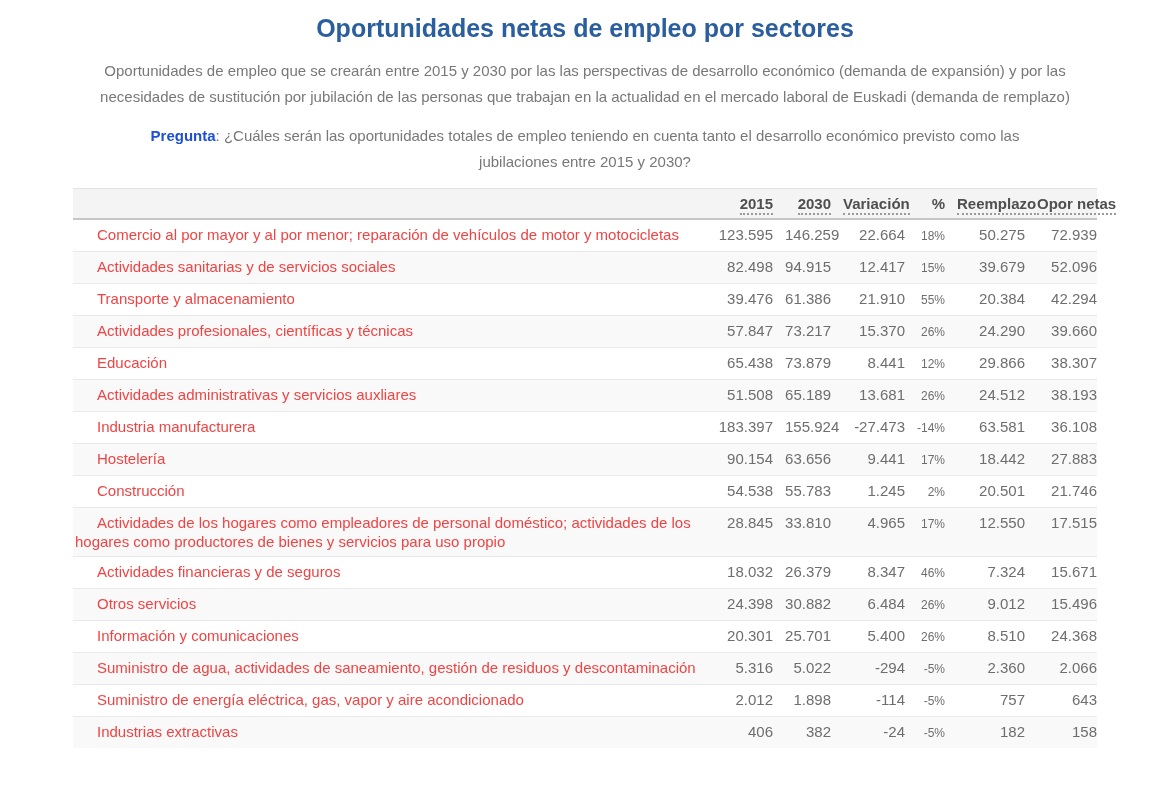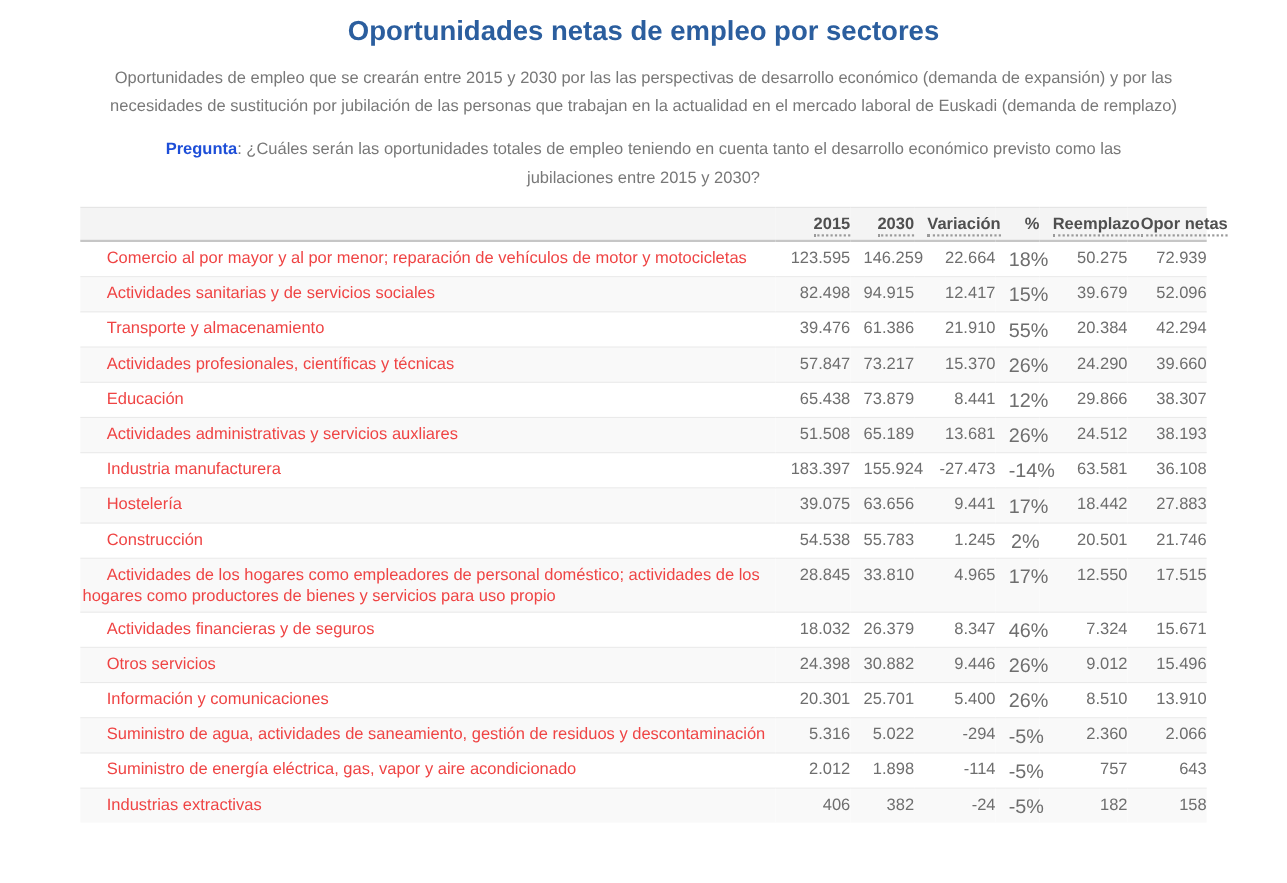--- a/index.html
+++ b/index.html
@@ -84,21 +84,21 @@
     text-align: left;
     padding-left: 2px;
     white-space: normal;
   }
   tbody td.sector a {
     color: #ef4444;
     text-decoration: none;
     cursor: pointer;
     margin-left: 22px;
   }
-  tbody td.pct { font-size: 18px; padding-top: 7px; }
+  tbody td.pct { font-size: 12px; padding-top: 7px; }
   tbody tr:nth-child(even) { background: #f9f9f9; }
 </style>
 </head>
 <body>
 
 <div class="container">
 
   <h1 class="page-title">Oportunidades netas de empleo por sectores</h1>
 
   <p class="subtitle">Oportunidades de empleo que se crearán entre 2015 y 2030 por las las perspectivas de desarrollo económico (demanda de expansión) y por las necesidades de sustitución por jubilación de las personas que trabajan en la actualidad en el mercado laboral de Euskadi (demanda de remplazo)</p>
@@ -187,21 +187,21 @@
           <td class="sector"><a>Industria manufacturera</a></td>
           <td class="y2015">183.397</td>
           <td class="y2030">155.924</td>
           <td class="variacion">-27.473</td>
           <td class="pct">-14%</td>
           <td class="reemplazo">63.581</td>
           <td class="netas">36.108</td>
         </tr>
         <tr>
           <td class="sector"><a>Hostelería</a></td>
-          <td class="y2015">39.075</td>
+          <td class="y2015">90.154</td>
           <td class="y2030">63.656</td>
           <td class="variacion">9.441</td>
           <td class="pct">17%</td>
           <td class="reemplazo">18.442</td>
           <td class="netas">27.883</td>
         </tr>
         <tr>
           <td class="sector"><a>Construcción</a></td>
           <td class="y2015">54.538</td>
           <td class="y2030">55.783</td>
@@ -225,33 +225,33 @@
           <td class="y2030">26.379</td>
           <td class="variacion">8.347</td>
           <td class="pct">46%</td>
           <td class="reemplazo">7.324</td>
           <td class="netas">15.671</td>
         </tr>
         <tr>
           <td class="sector"><a>Otros servicios</a></td>
           <td class="y2015">24.398</td>
           <td class="y2030">30.882</td>
-          <td class="variacion">9.446</td>
+          <td class="variacion">6.484</td>
           <td class="pct">26%</td>
           <td class="reemplazo">9.012</td>
           <td class="netas">15.496</td>
         </tr>
         <tr>
           <td class="sector"><a>Información y comunicaciones</a></td>
           <td class="y2015">20.301</td>
           <td class="y2030">25.701</td>
           <td class="variacion">5.400</td>
           <td class="pct">26%</td>
           <td class="reemplazo">8.510</td>
-          <td class="netas">13.910</td>
+          <td class="netas">24.368</td>
         </tr>
         <tr>
           <td class="sector"><a>Suministro de agua, actividades de saneamiento, gestión de residuos y descontaminación</a></td>
           <td class="y2015">5.316</td>
           <td class="y2030">5.022</td>
           <td class="variacion">-294</td>
           <td class="pct">-5%</td>
           <td class="reemplazo">2.360</td>
           <td class="netas">2.066</td>
         </tr>

